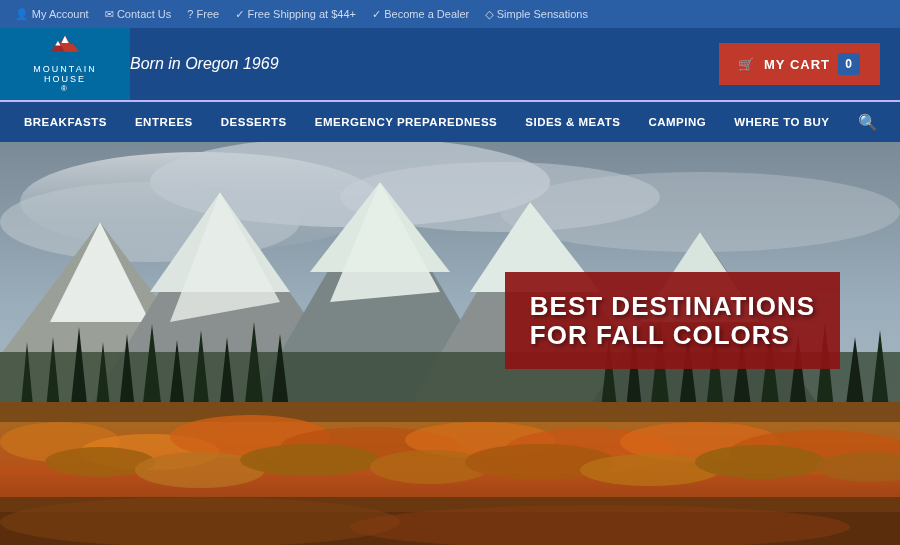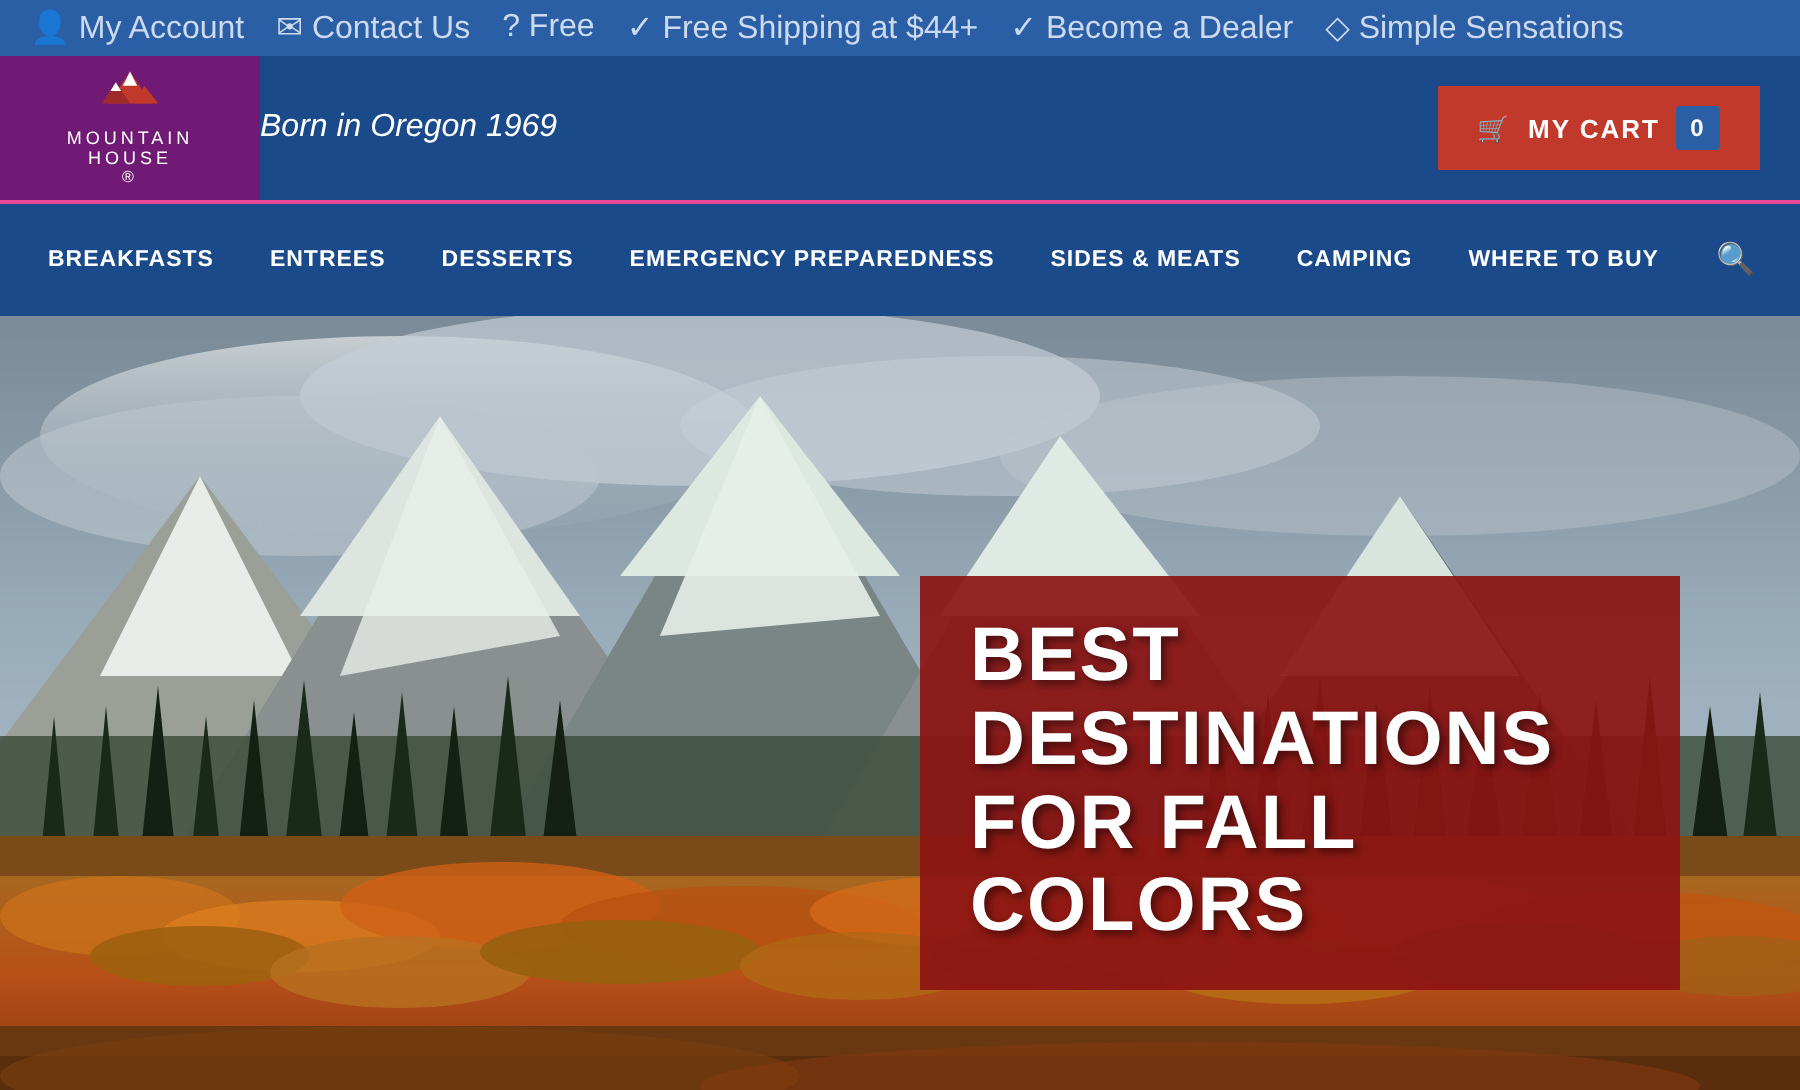--- a/index.html
+++ b/index.html
@@ -15,34 +15,34 @@
       height: 28px;
     }
     .utility-bar-links {
       display: flex;
       gap: 16px;
       align-items: center;
     }
     .utility-bar a {
       color: #cdd9ee;
       text-decoration: none;
-      font-size: 16px;
+      font-size: 11px;
     }
 
     
     .header {
       background: #1a4a8a;
       display: flex;
       align-items: center;
       justify-content: space-between;
       padding: 0 20px;
       height: 72px;
     }
     .logo-box {
-      background: #701a75;
+      background: #0369a1;
       width: 130px;
       height: 72px;
       display: flex;
       flex-direction: column;
       align-items: center;
       justify-content: center;
       margin-left: -20px;
       padding: 6px 12px;
     }
     .logo-icon {
@@ -95,24 +95,24 @@
       display: flex;
       align-items: center;
       justify-content: center;
       font-size: 12px;
       font-weight: bold;
     }
 
     
     .nav-bar {
       background: #1a4a8a;
-      border-top: 2px solid #ec4899;
+      border-top: 2px solid #c4b5fd;
       display: flex;
       align-items: stretch;
-      height: 58px;
+      height: 42px;
       padding: 0 10px;
     }
     .nav-item {
       color: white;
       font-size: 11.5px;
       font-weight: bold;
       letter-spacing: 0.5px;
       padding: 0 14px;
       display: flex;
       align-items: center;
@@ -152,21 +152,21 @@
     .hero-text-box {
       position: absolute;
       top: 130px;
       right: 60px;
       background: rgba(140, 20, 20, 0.92);
       padding: 20px 25px;
       max-width: 380px;
     }
     .hero-text-box h1 {
       color: white;
-      font-size: 38px;
+      font-size: 26px;
       font-weight: 900;
       line-height: 1.1;
       text-transform: uppercase;
       letter-spacing: 1px;
       text-shadow: 2px 2px 4px rgba(0,0,0,0.5);
     }
 
     
     .mountain-svg {
       position: absolute;

